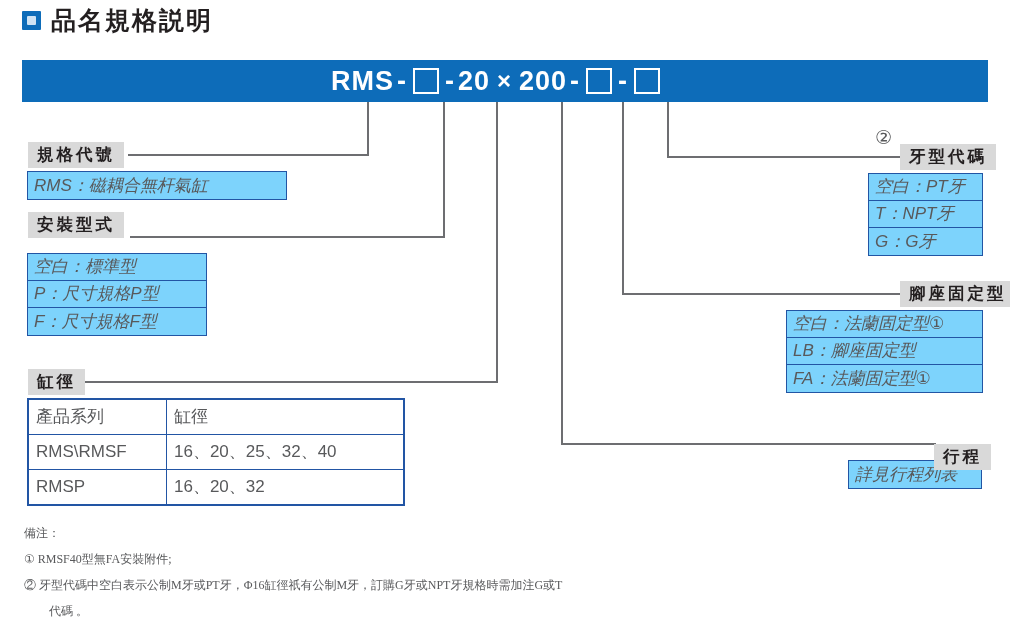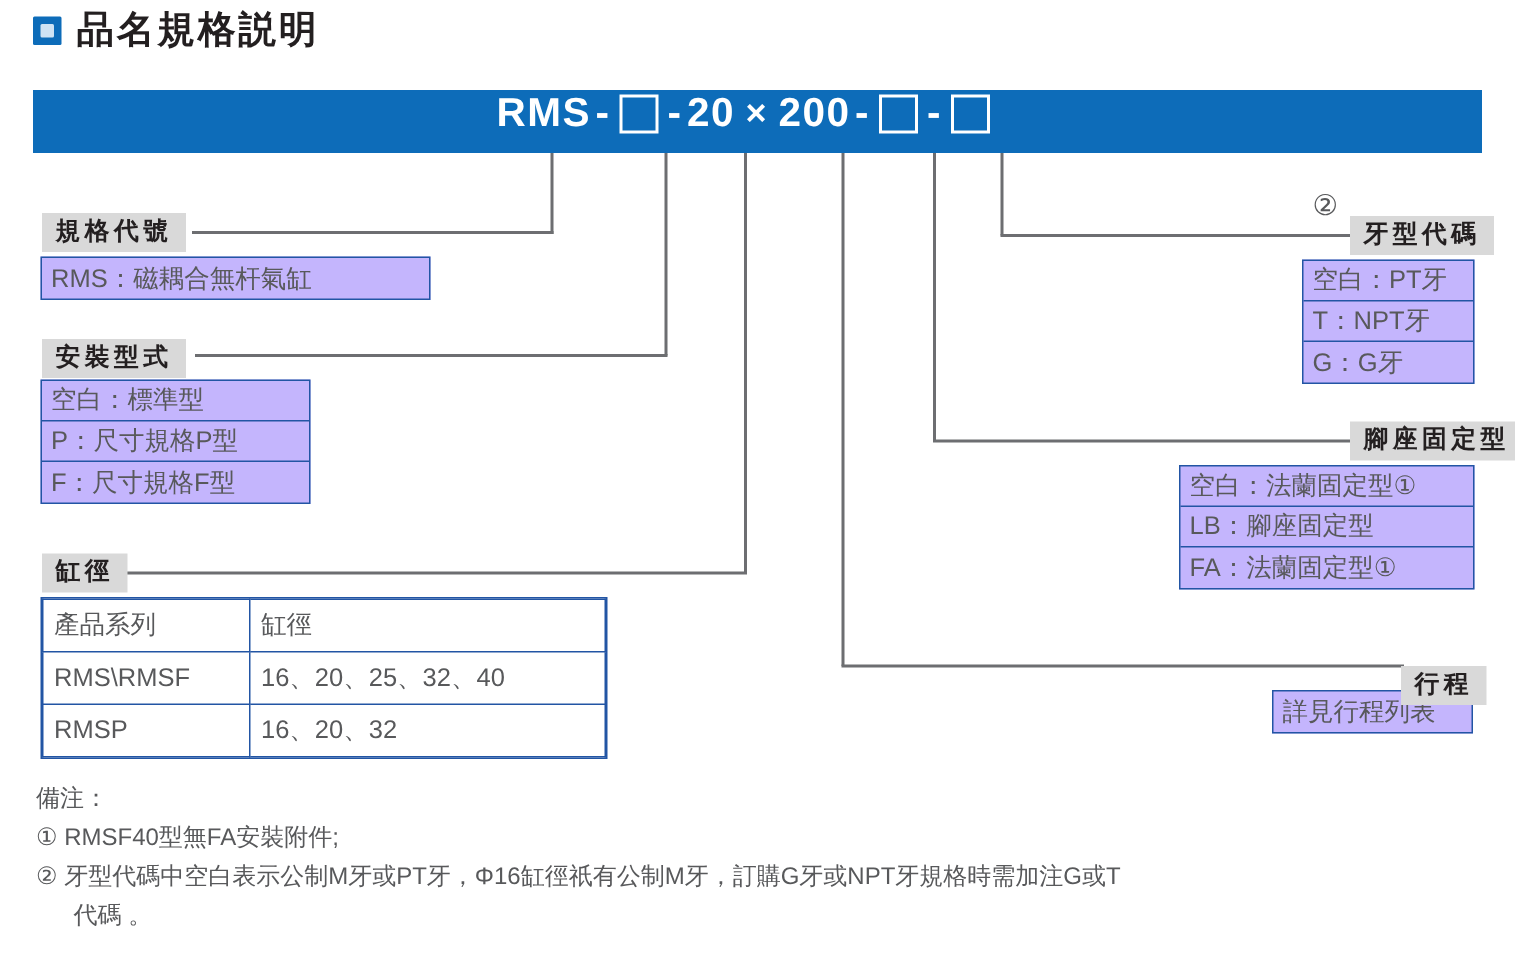--- a/index.html
+++ b/index.html
@@ -22,21 +22,21 @@
   .heading-marker::after{
     content:"";position:absolute;left:5px;top:5px;width:9px;height:9px;
     background:#cfe3f4;border-radius:1px;
   }
   .heading-text{font-size:25px;font-weight:700;letter-spacing:2px;line-height:1;color:#231f20;}
 
   
   .model-bar{
     position:absolute;left:22px;top:60px;width:966px;height:42px;
     background:#0d6cb9;
-    display:flex;align-items:flex-start;justify-content:center;
+    display:flex;align-items:center;justify-content:center;
   }
   .model-code{
     color:#ffffff;font-size:27px;font-weight:700;letter-spacing:1px;
     display:flex;align-items:center;gap:2px;white-space:nowrap;
     transform:translateX(-8px);
   }
   .model-code .sq{
     display:inline-block;width:22px;height:22px;
     border:2px solid #ffffff;margin:0 3px;vertical-align:middle;
   }
@@ -52,23 +52,24 @@
   .tag{
     position:absolute;background:#d9d9d9;color:#231f20;
     font-size:16.5px;font-weight:700;letter-spacing:3px;
     padding:3px 9px 4px 9px;line-height:1.15;white-space:nowrap;
     z-index:4;
   }
   .tag.r{letter-spacing:3px;}
 
   
   .vbox{
-    position:absolute;border:1.4px solid #2255a4;background:#c4b5fd;
+    position:absolute;border:1.4px solid #2255a4;background:#7dd3fc;
     font-size:17px;color:#58595b;line-height:1;box-sizing:border-box;
     z-index:3;
+    font-style:italic;
   }
   .vrow{
     border-bottom:1.4px solid #2255a4;box-sizing:border-box;
     padding:3px 6px 4px 6px;white-space:nowrap;height:27px;
     display:flex;align-items:center;
   }
   .vrow:last-child{border-bottom:none;}
 
   
   .tbl{
@@ -82,21 +83,21 @@
   }
   .tbl td.c1{width:123px;}
 
   
   .circnum{
     position:absolute;font-size:19px;color:#58595b;line-height:1;z-index:4;
   }
 
   
   .notes{position:absolute;left:24px;top:520px;width:960px;color:#58595b;}
-  .note-line{font-size:16px;line-height:26px;white-space:nowrap;}
+  .note-line{font-size:12px;line-height:26px;white-space:nowrap;font-family:Liberation Serif, serif;}
   .note-indent{padding-left:25px;}
 </style>
 </head>
 <body>
 
 <div id="stage">
 
   <div class="heading">
     <span class="heading-marker"></span>
     <span class="heading-text">品名規格説明</span>
@@ -134,21 +135,21 @@
   <div class="ln lnh" style="left:622px;top:293px;width:288px;"></div>
 
   <div class="ln lnv" style="left:667px;top:102px;height:55px;"></div>
   <div class="ln lnh" style="left:667px;top:156px;width:233px;"></div>
 
   <div class="tag" style="left:28px;top:142px;">規格代號</div>
   <div class="vbox" style="left:27px;top:171px;width:260px;">
     <div class="vrow">RMS：磁耦合無杆氣缸</div>
   </div>
 
-  <div class="tag" style="left:28px;top:226px;">安裝型式</div>
+  <div class="tag" style="left:28px;top:212px;">安裝型式</div>
   <div class="vbox" style="left:27px;top:253px;width:180px;">
     <div class="vrow">空白：標準型</div>
     <div class="vrow">P：尺寸規格P型</div>
     <div class="vrow">F：尺寸規格F型</div>
   </div>
 
   <div class="tag" style="left:28px;top:369px;">缸徑</div>
   <div class="tbl" style="left:27px;top:398px;width:378px;">
     <table>
       <tbody>

